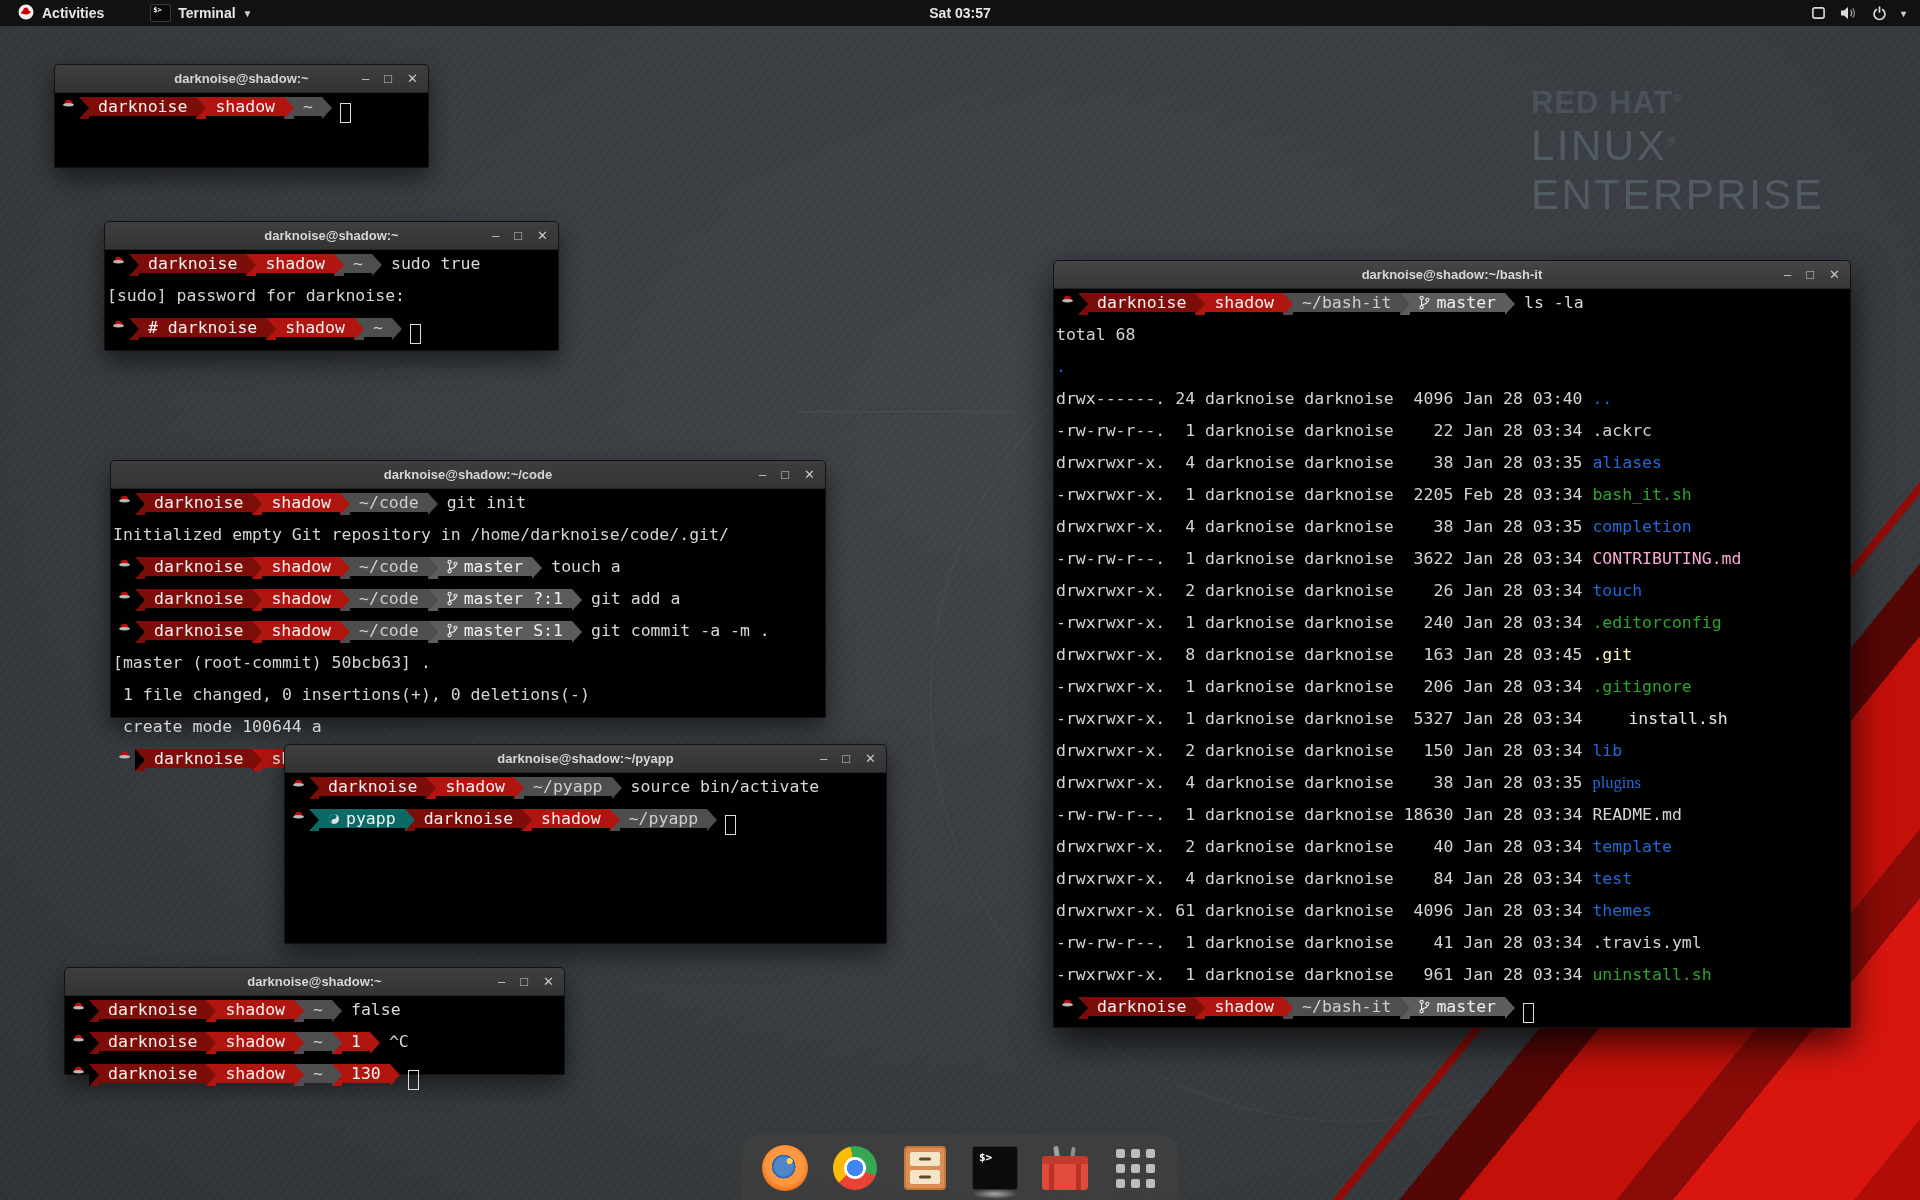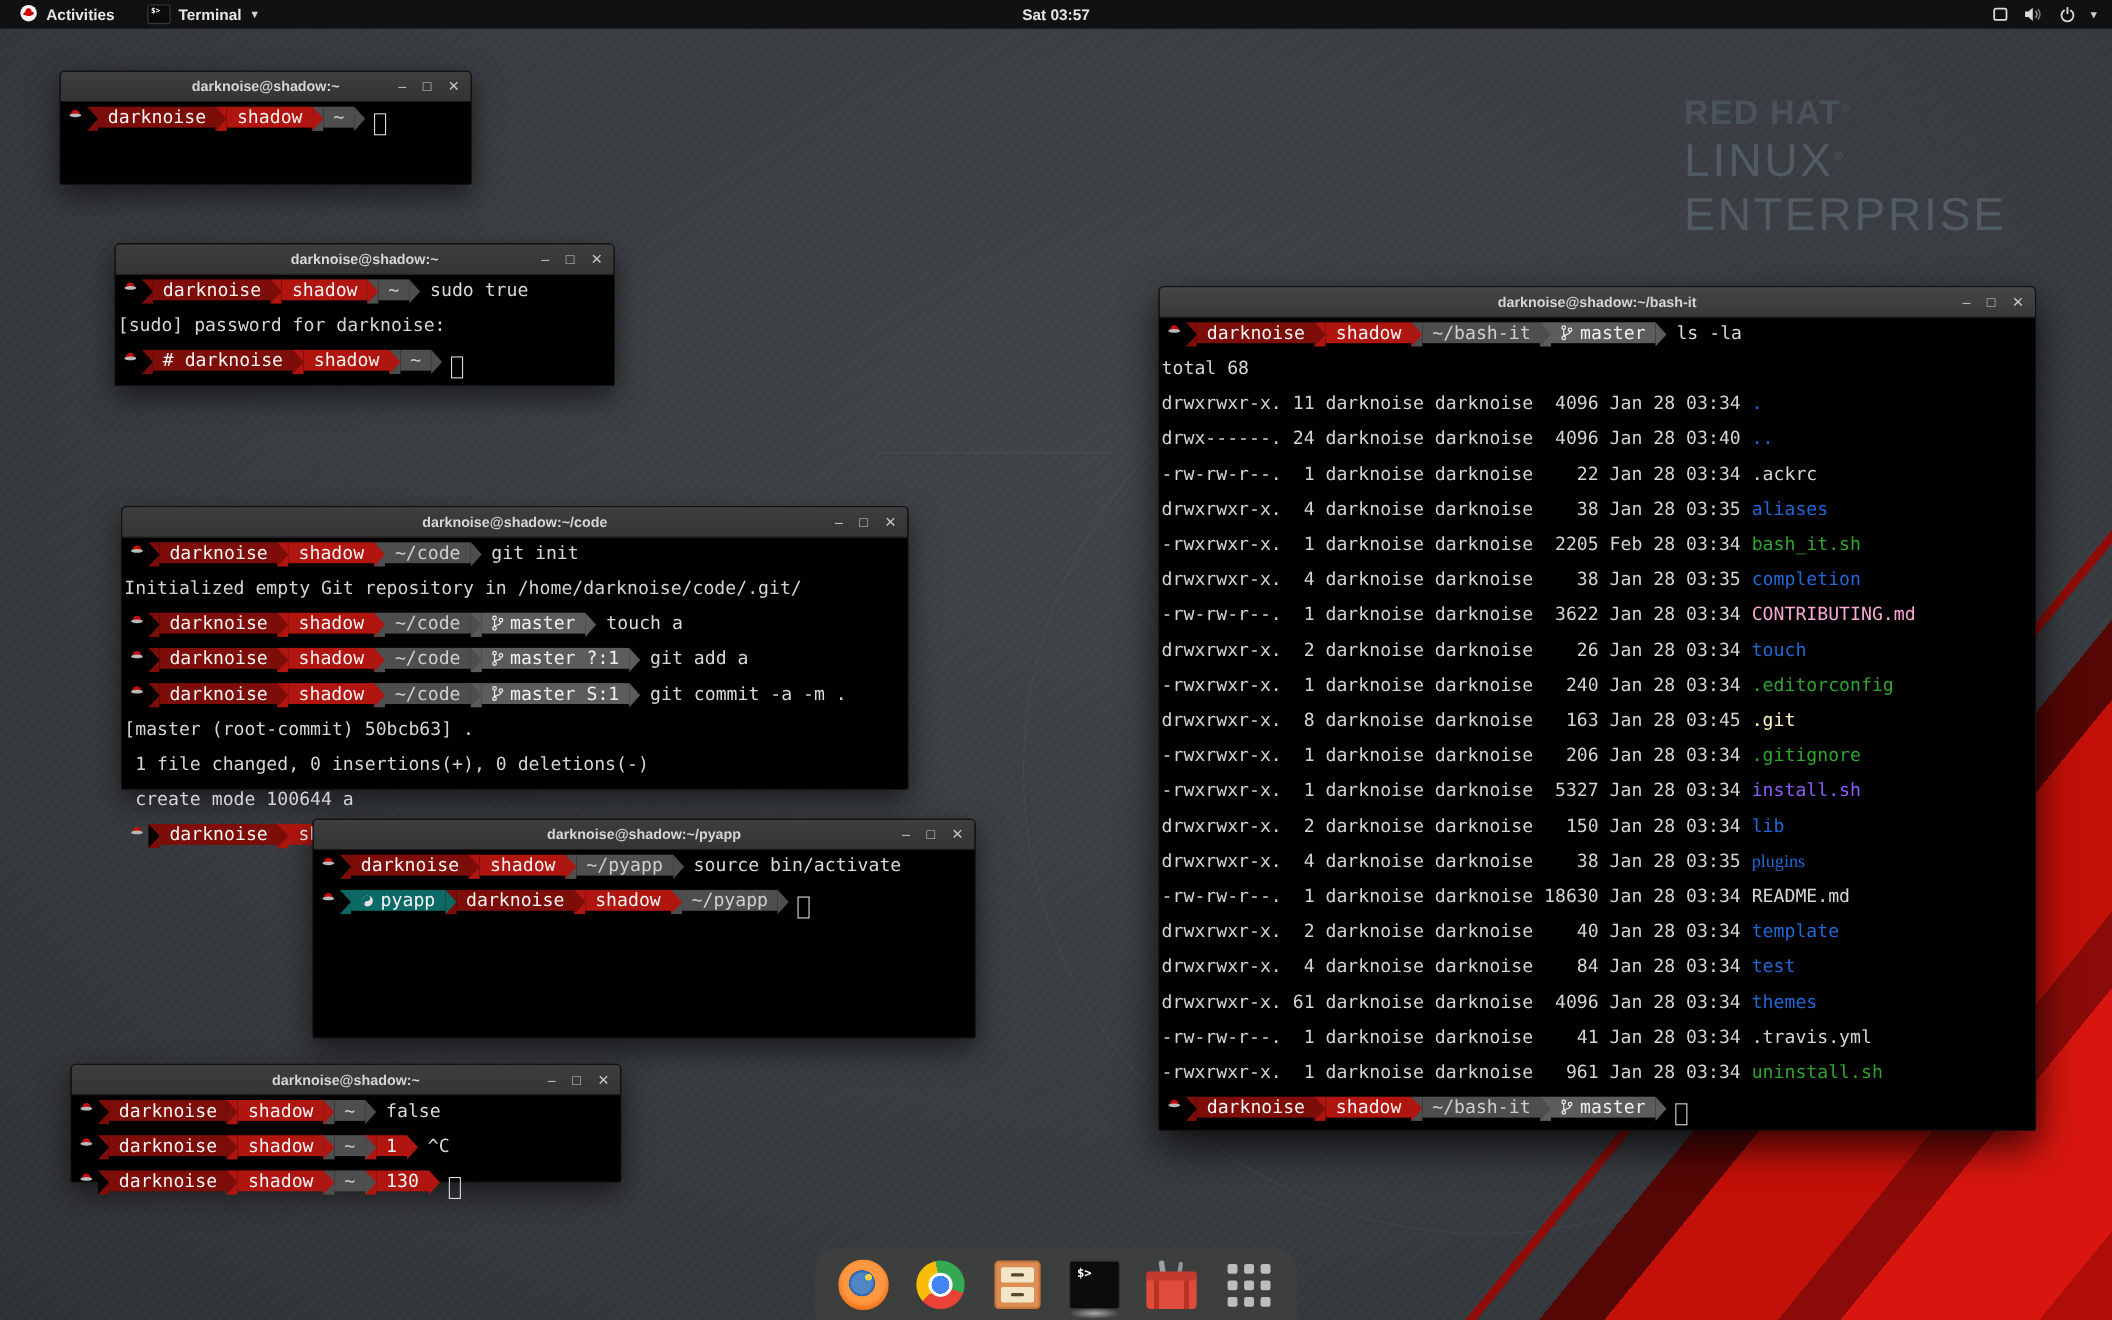--- a/index.html
+++ b/index.html
@@ -21,21 +21,21 @@
       #8f0d09 66px 74px,
       transparent 74px 118px,
       #550705 118px 164px,
       #c31009 164px 286px,
       #8a0b07 286px 330px,
       #d8160f 330px 470px,
       #b00d08 470px 620px);}
   
   #topbar{position:absolute;left:0;top:0;width:1920px;height:26px;background:#101112;z-index:60;
     display:flex;align-items:center;color:#e6e6e6;font-size:14px;font-weight:bold;}
-  .tb-left{display:flex;align-items:center;gap:10px;padding-left:8px;}
+  .tb-left{display:flex;align-items:center;gap:26px;padding-left:8px;}
   .tb-activities{display:flex;align-items:center;gap:8px;padding:0 10px;height:26px;cursor:pointer;}
   .tb-appmenu{display:flex;align-items:center;gap:7px;padding:0 10px;height:26px;}
   .mini-term{display:inline-flex;width:17px;height:15px;background:#0b0b0b;border:1px solid #3a3a3a;border-radius:2px;
     color:#fff;font:bold 7px "DejaVu Sans Mono",monospace;padding:1px 0 0 2px;}
   .tb-caret{font-size:10px;color:#cfcfcf;}
   #clock{position:absolute;left:50%;transform:translateX(-50%);top:0;height:26px;display:flex;align-items:center;font-size:14px;}
   .tb-right{position:absolute;right:6px;top:0;height:26px;display:flex;align-items:center;gap:14px;padding:0 8px;}
   .tb-right svg{display:block;}
   
   #branding{position:absolute;left:1531px;top:87px;z-index:2;color:#4c555e;line-height:1;}
@@ -272,32 +272,32 @@
           <div class="term-line"><span class="rh-icon"><svg width="13" height="13" viewBox="0 0 16 16">
                 <path d="M3 9.3C3 5.9 5.1 3.4 8 3.4s5 2.5 5 5.9z" fill="#c00d0d"></path>
                 <ellipse cx="8" cy="9.6" rx="6.6" ry="2.1" fill="#b9b9b9"></ellipse>
               </svg></span><span class="pl-arrow" style="border-left-color: rgb(1, 1, 1); background: rgb(125, 13, 9);"></span><span class="seg seg-user" style="background: rgb(125, 13, 9);">darknoise</span><span class="pl-arrow" style="border-left-color: rgb(125, 13, 9); background: rgb(176, 21, 15);"></span><span class="seg seg-host" style="background: rgb(176, 21, 15);">shadow</span><span class="pl-arrow" style="border-left-color: rgb(176, 21, 15); background: rgb(78, 78, 78);"></span><span class="seg seg-path" style="background: rgb(78, 78, 78);">~/bash-it</span><span class="pl-arrow" style="border-left-color: rgb(78, 78, 78); background: rgb(92, 92, 92);"></span><span class="seg seg-git" style="background: rgb(92, 92, 92);"><svg width="11" height="15" viewBox="0 0 11 15">
                 <circle cx="2.6" cy="2.8" r="1.6" fill="none" stroke="#ededed" stroke-width="1.1"></circle>
                 <circle cx="2.6" cy="12.2" r="1.6" fill="none" stroke="#ededed" stroke-width="1.1"></circle>
                 <circle cx="8.4" cy="4.8" r="1.6" fill="none" stroke="#ededed" stroke-width="1.1"></circle>
                 <path d="M2.6 4.4v6.2M8.4 6.4c0 3.4-5.8 2.2-5.8 4.6" fill="none" stroke="#ededed" stroke-width="1.1"></path>
               </svg>master</span><span class="pl-arrow" style="border-left-color: rgb(92, 92, 92); background: transparent;"></span><span class="cmd">ls -la</span></div>
           <div class="term-line"><span class="out">total 68</span></div>
-          <div class="term-line"><span class="out">drwxrwxr-x. 11 darknoise darknoise  4096 Jan 28 03:34 </span><span class="out" style="color: rgb(34, 104, 216);">.</span></div>
+          <div class="term-line"><span class="out" style="color: rgb(34, 104, 216);">.</span></div>
           <div class="term-line"><span class="out">drwx------. 24 darknoise darknoise  4096 Jan 28 03:40 </span><span class="out" style="color: rgb(34, 104, 216);">..</span></div>
           <div class="term-line"><span class="out">-rw-rw-r--.  1 darknoise darknoise    22 Jan 28 03:34 </span><span class="out" style="color: rgb(212, 212, 212);">.ackrc</span></div>
           <div class="term-line"><span class="out">drwxrwxr-x.  4 darknoise darknoise    38 Jan 28 03:35 </span><span class="out" style="color: rgb(34, 104, 216);">aliases</span></div>
           <div class="term-line"><span class="out">-rwxrwxr-x.  1 darknoise darknoise  2205 Feb 28 03:34 </span><span class="out" style="color: rgb(47, 165, 47);">bash_it.sh</span></div>
           <div class="term-line"><span class="out">drwxrwxr-x.  4 darknoise darknoise    38 Jan 28 03:35 </span><span class="out" style="color: rgb(34, 104, 216);">completion</span></div>
           <div class="term-line"><span class="out">-rw-rw-r--.  1 darknoise darknoise  3622 Jan 28 03:34 </span><span class="out" style="color: #f9a8d4;">CONTRIBUTING.md</span></div>
           <div class="term-line"><span class="out">drwxrwxr-x.  2 darknoise darknoise    26 Jan 28 03:34 </span><span class="out" style="color: rgb(34, 104, 216);">touch</span></div>
           <div class="term-line"><span class="out">-rwxrwxr-x.  1 darknoise darknoise   240 Jan 28 03:34 </span><span class="out" style="color: rgb(47, 165, 47);">.editorconfig</span></div>
           <div class="term-line"><span class="out">drwxrwxr-x.  8 darknoise darknoise   163 Jan 28 03:45 </span><span class="out" style="color: #fef9c3;">.git</span></div>
           <div class="term-line"><span class="out">-rwxrwxr-x.  1 darknoise darknoise   206 Jan 28 03:34 </span><span class="out" style="color: rgb(47, 165, 47);">.gitignore</span></div>
-          <div class="term-line"><span class="out">-rwxrwxr-x.  1 darknoise darknoise  5327 Jan 28 03:34 </span><span class="out" style="color: #8b5cf6;">install.sh</span></div>
+          <div class="term-line"><span class="out">-rwxrwxr-x.  1 darknoise darknoise  5327 Jan 28 03:34 </span><span class="out" style="color: #e5e5e5; margin-left: 36px;">install.sh</span></div>
           <div class="term-line"><span class="out">drwxrwxr-x.  2 darknoise darknoise   150 Jan 28 03:34 </span><span class="out" style="color: rgb(34, 104, 216);">lib</span></div>
           <div class="term-line"><span class="out">drwxrwxr-x.  4 darknoise darknoise    38 Jan 28 03:35 </span><span class="out" style="color: rgb(34, 104, 216); font-family: Liberation Serif, serif;">plugins</span></div>
           <div class="term-line"><span class="out">-rw-rw-r--.  1 darknoise darknoise 18630 Jan 28 03:34 </span><span class="out" style="color: rgb(212, 212, 212);">README.md</span></div>
           <div class="term-line"><span class="out">drwxrwxr-x.  2 darknoise darknoise    40 Jan 28 03:34 </span><span class="out" style="color: rgb(34, 104, 216);">template</span></div>
           <div class="term-line"><span class="out">drwxrwxr-x.  4 darknoise darknoise    84 Jan 28 03:34 </span><span class="out" style="color: rgb(34, 104, 216);">test</span></div>
           <div class="term-line"><span class="out">drwxrwxr-x. 61 darknoise darknoise  4096 Jan 28 03:34 </span><span class="out" style="color: rgb(34, 104, 216);">themes</span></div>
           <div class="term-line"><span class="out">-rw-rw-r--.  1 darknoise darknoise    41 Jan 28 03:34 </span><span class="out" style="color: rgb(212, 212, 212);">.travis.yml</span></div>
           <div class="term-line"><span class="out">-rwxrwxr-x.  1 darknoise darknoise   961 Jan 28 03:34 </span><span class="out" style="color: rgb(47, 165, 47);">uninstall.sh</span></div>
           <div class="term-line"><span class="rh-icon"><svg width="13" height="13" viewBox="0 0 16 16">
                 <path d="M3 9.3C3 5.9 5.1 3.4 8 3.4s5 2.5 5 5.9z" fill="#c00d0d"></path>

